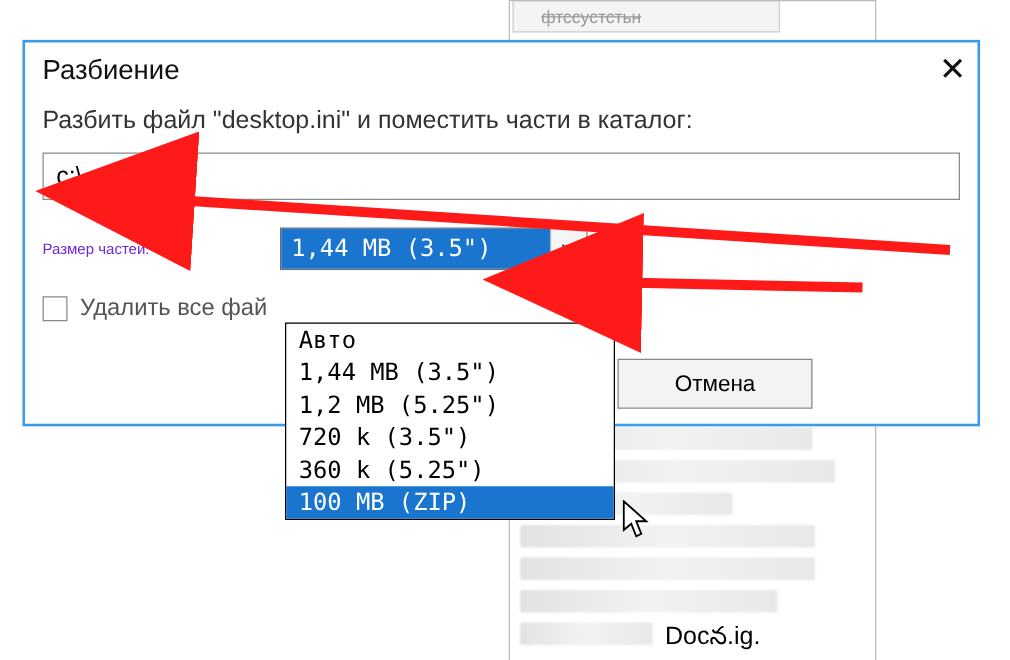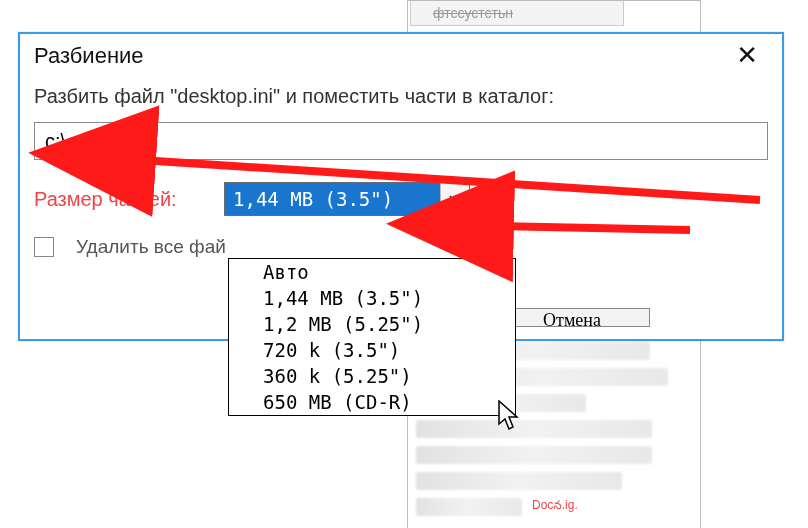--- a/index.html
+++ b/index.html
@@ -25,21 +25,21 @@
     width: 762px;
     height: 305px;
     background: #fff;
     border: 2px solid #3a9be6;
     box-shadow: 0 0 0 1px rgba(0,0,0,0.05);
   }
   .titlebar {
     display: flex;
     align-items: center;
     justify-content: space-between;
-    padding: 6px 24px 2px 14px;
+    padding: 6px 9px 2px 14px;
     font-size: 22px;
     color: #111;
   }
   .close-x {
     font-size: 26px;
     font-weight: 300;
     user-select: none;
   }
   .body {
     padding: 6px 14px 0 14px;
@@ -58,22 +58,22 @@
     padding: 2px 10px;
     font-family: inherit;
   }
   .row {
     display: flex;
     align-items: center;
     margin-top: 22px;
     gap: 14px;
   }
   .row-label {
-    font-size: 20px;
-    color: #ef4444;
+    font-size: 12px;
+    color: #6d28d9;
     min-width: 176px;
   }
   .combo {
     position: relative;
     width: 244px;
     height: 32px;
     border: 1px solid #6a6a6a;
     display: flex;
     align-items: center;
     background: #fff;
@@ -95,21 +95,21 @@
     display: flex;
     align-items: center;
     justify-content: center;
     border-left: 1px solid #bbb;
     background: #f5f5f5;
   }
   .combo-arrow svg { width: 12px; height: 8px; }
   .checkbox-row {
     display: flex;
     align-items: center;
-    gap: 22px;
+    gap: 10px;
     margin-top: 20px;
     font-size: 19px;
     color: #555;
   }
   .chk {
     width: 18px;
     height: 18px;
     border: 1px solid #888;
     background: #fff;
   }
@@ -118,39 +118,38 @@
     left: 0;
     right: 0;
     bottom: 12px;
     display: flex;
     justify-content: center;
     gap: 28px;
     padding-right: 26px;
   }
   .btn {
     width: 156px;
-    height: 19px;
+    height: 40px;
     border: 1px solid #888;
     background: #f3f3f3;
     font-size: 18px;
-    font-family: Liberation Serif, serif;
+    font-family: Liberation Sans, sans-serif;
     text-align: center;
   }
   
   .dropdown {
     position: absolute;
     left: 228px;
     top: 258px;
     width: 262px;
     border: 1px solid #000;
     background: #fff;
     z-index: 50;
     font-family: Consolas, monospace;
     font-size: 19px;
-    padding-left: 24px;
   }
   .dropdown .opt {
     padding: 2px 10px;
     white-space: nowrap;
   }
   .dropdown .opt.hl {
     background: #1a75cf;
     color: #fff;
   }
   
@@ -168,22 +167,22 @@
   }
   
   .bg-strip {
     position: absolute;
     background: linear-gradient(90deg,#e2e2e2,#f2f2f2,#e8e8e8);
     filter: blur(1px);
     border-radius: 2px;
   }
   .bg-orange-word {
     position:absolute;
-    color:#ef4444;
-    font-size:12px;
+    color:#000000;
+    font-size:20px;
     filter:blur(0.5px);
   }
 </style>
 </head>
 <body>
 
 <div class="bg-clutter" style="left:410px; top:0; width:190px; height:24px; display:flex; align-items:center; padding-left:22px; font-size:14px; color:#999;">
   <span style="text-decoration:line-through;">фтссустстьн</span>
 </div>
 <div class="bg-clutter" style="left:407px; top:0; width:292px; height:528px; border:1px solid #bbb; background:transparent;"></div>
@@ -233,21 +232,21 @@
     <button class="btn">Отмена</button>
   </div>
 </div>
 
 <div class="dropdown">
   <div class="opt">Авто</div>
   <div class="opt">1,44 MB (3.5")</div>
   <div class="opt">1,2 MB (5.25")</div>
   <div class="opt">720 k (3.5")</div>
   <div class="opt">360 k (5.25")</div>
-  <div class="opt">650 MB (CD-R)</div>
+  <div class="opt hl">100 MB (ZIP)</div>
 </div>
 
 <svg class="arrow" style="left:0; top:0;" width="808" height="528">
   <defs>
     <marker id="ah" markerWidth="16" markerHeight="14" refX="2" refY="7" orient="auto">
       <path d="M0 0 L16 7 L0 14 Z" fill="#ff1a1a"></path>
     </marker>
   </defs>
 
   <line x1="760" y1="200" x2="140" y2="160" stroke="#ff1a1a" stroke-width="8" marker-end="url(#ah)"></line>

